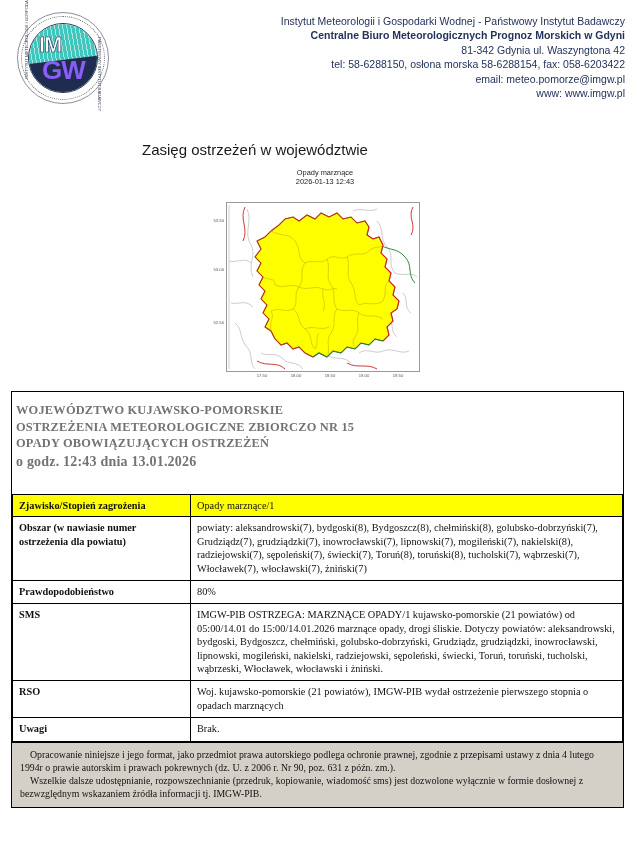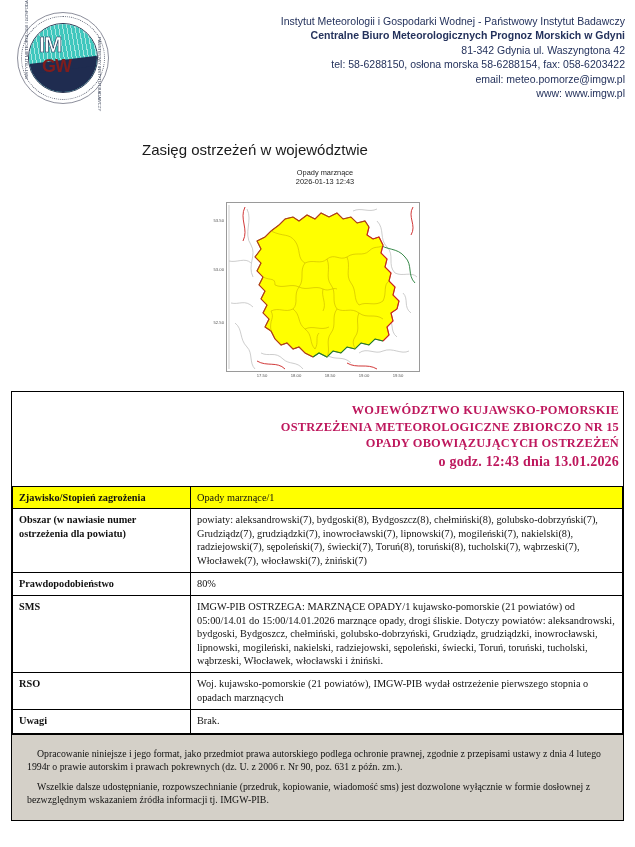--- a/index.html
+++ b/index.html
@@ -87,22 +87,22 @@
     color: #ffffff;
     letter-spacing: -1px;
     -webkit-text-stroke: 0.6px #1f2c50;
     line-height: 1;
   }
   .logo-gw {
     position: absolute;
     left: 13px; top: 33px;
     font-family: "Liberation Sans", sans-serif;
     font-weight: bold;
-    font-size: 18px;
-    color: #7f1d1d;
+    font-size: 26px;
+    color: #8b5cf6;
     letter-spacing: -1px;
     line-height: 1;
   }
   .logo-circ-label {
     position: absolute;
     left: 0; top: 0;
     width: 92px; height: 92px;
     font-family: "Liberation Sans", sans-serif;
     font-size: 4.2px;
     color: #3a4358;
@@ -176,23 +176,23 @@
   
   .report {
     position: absolute;
     left: 11px; top: 391px;
     width: 613px;
     border: 1px solid #000000;
     box-sizing: border-box;
     background: #ffffff;
   }
   .report-title {
-    padding: 10px 4px 16px 4px;
-    text-align: right;
-    color: #be185d;
+    padding: 10px 4px 24px 4px;
+    text-align: left;
+    color: #737373;
     font-family: "Liberation Serif", serif;
     font-weight: bold;
     font-size: 12.4px;
     line-height: 16.5px;
     letter-spacing: 0.2px;
   }
   .report-title .sub {
     font-size: 14px;
     display: block;
     padding-top: 2px;
@@ -226,21 +226,21 @@
   .footer-note {
     margin: 0;
     border-top: 1px solid #000000;
     background: #d4d0c8;
     padding: 5px 8px 7px 8px;
     font-family: "Liberation Serif", serif;
     font-size: 9.8px;
     line-height: 13px;
     color: #111111;
   }
-  .footer-note p { margin: 7px; text-indent: 10px; }
+  .footer-note p { margin: 0; text-indent: 10px; }
 </style>
 </head>
 <body>
 
 <div class="header">
 
   <div class="logo-wrap">
     <div class="logo-outer"></div>
     <div class="logo-ring-text"></div>
     <div class="logo-circ-label">

